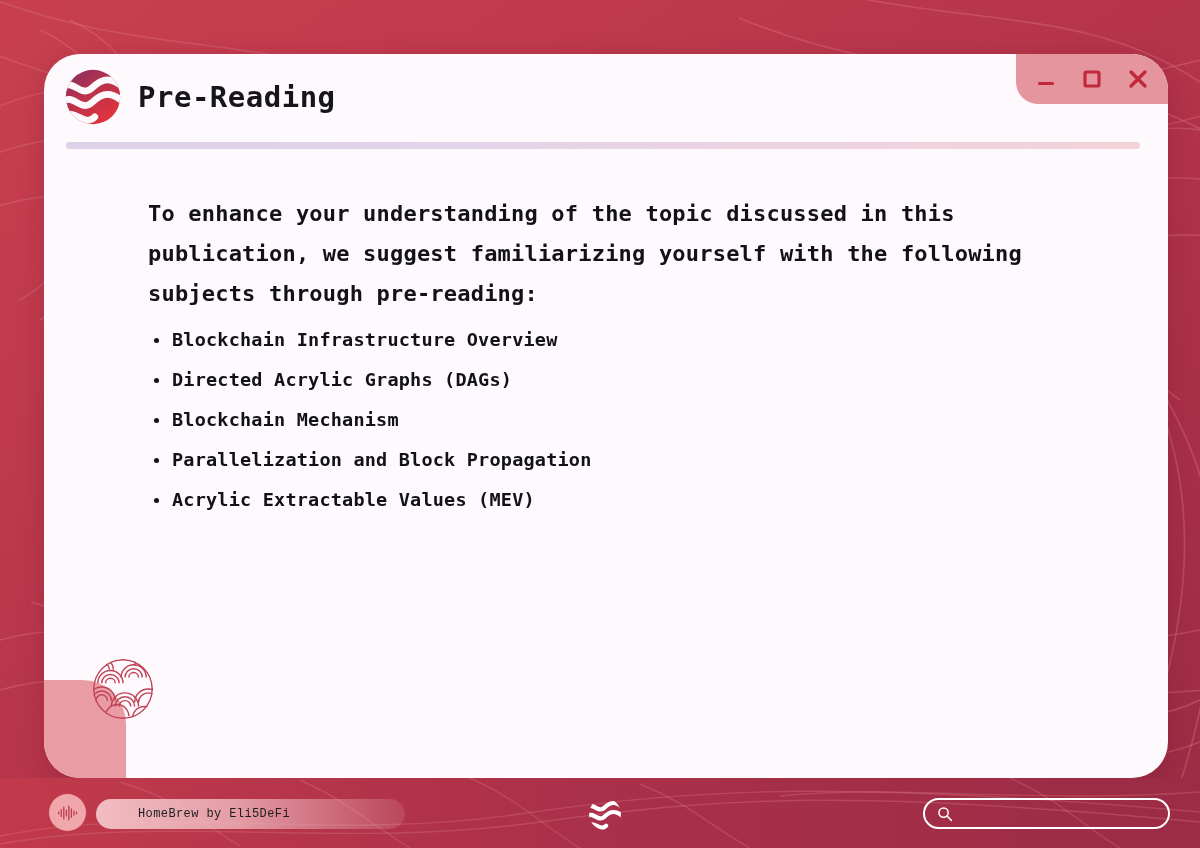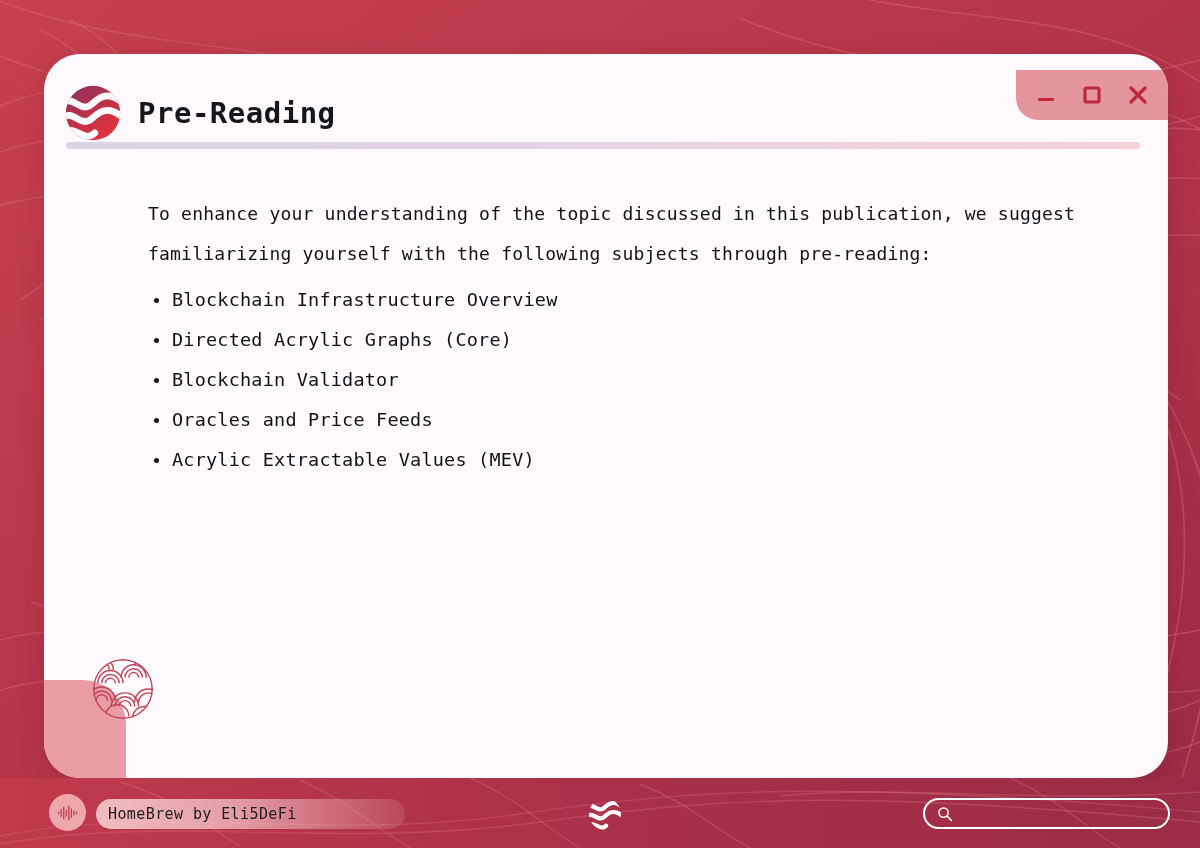--- a/index.html
+++ b/index.html
@@ -58,21 +58,21 @@
     position: absolute;
     left: 48px;
     bottom: 58px;
     width: 62px;
     height: 62px;
   }
 
   
   #titlebar {
     position: absolute;
-    left: 0; top: 16px;
+    left: 0; top: 0;
     width: 100%;
     height: 64px;
   }
   #logo-mark {
     position: absolute;
     left: 20px;
     top: 14px;
     width: 58px;
     height: 58px;
   }
@@ -124,28 +124,30 @@
   }
 
   
   #content {
     position: absolute;
     left: 104px;
     top: 140px;
     right: 70px;
   }
   #intro {
-    font-size: 18px;
+    font-size: 22px;
     line-height: 40px;
     color: #121216;
     letter-spacing: .2px;
+    font-weight: bold;
   }
   #topic-list {
     list-style: none;
     margin-top: 6px;
+    font-weight: bold;
   }
   #topic-list li {
     position: relative;
     padding-left: 24px;
     font-size: 18.5px;
     line-height: 40px;
     color: #121216;
     letter-spacing: .2px;
     white-space: nowrap;
   }
@@ -195,25 +197,26 @@
     left: 96px;
     top: 799px;
     width: 309px;
     height: 30px;
     border-radius: 16px;
     background: linear-gradient(90deg, rgba(244,196,200,.95) 0%, rgba(240,186,192,.78) 45%, rgba(226,158,170,.18) 100%);
     display: flex;
     align-items: center;
   }
   #brand-text {
-    margin-left: 12px;
-    font-size: 15px;
+    margin-left: 42px;
+    font-size: 12px;
     color: #1d1d22;
     letter-spacing: .4px;
     white-space: nowrap;
+    font-family: Liberation Mono, monospace;
   }
 
   #footer-logo {
     position: absolute;
     left: 588px;
     top: 797px;
     width: 34px;
     height: 34px;
   }
 
@@ -361,23 +364,23 @@
       </div>
     </div>
   </div>
 
   <div id="divider"></div>
 
   <div id="content">
     <p id="intro">To enhance your understanding of the topic discussed in this publication, we suggest familiarizing yourself with the following subjects through pre-reading:</p>
     <ul id="topic-list">
       <li>Blockchain Infrastructure Overview</li>
-      <li>Directed Acrylic Graphs (Core)</li>
-      <li>Blockchain Validator</li>
-      <li>Oracles and Price Feeds</li>
+      <li>Directed Acrylic Graphs (DAGs)</li>
+      <li>Blockchain Mechanism</li>
+      <li>Parallelization and Block Propagation</li>
       <li>Acrylic Extractable Values (MEV)</li>
     </ul>
   </div>
 </div>
 
 <div id="footer">
   <svg id="footer-wave" viewBox="0 0 1200 70" preserveAspectRatio="none">
     <defs>
       <linearGradient id="footGrad" x1="0" y1="0" x2="1" y2="0">
         <stop offset="0%" stop-color="#c13a4b"></stop>

